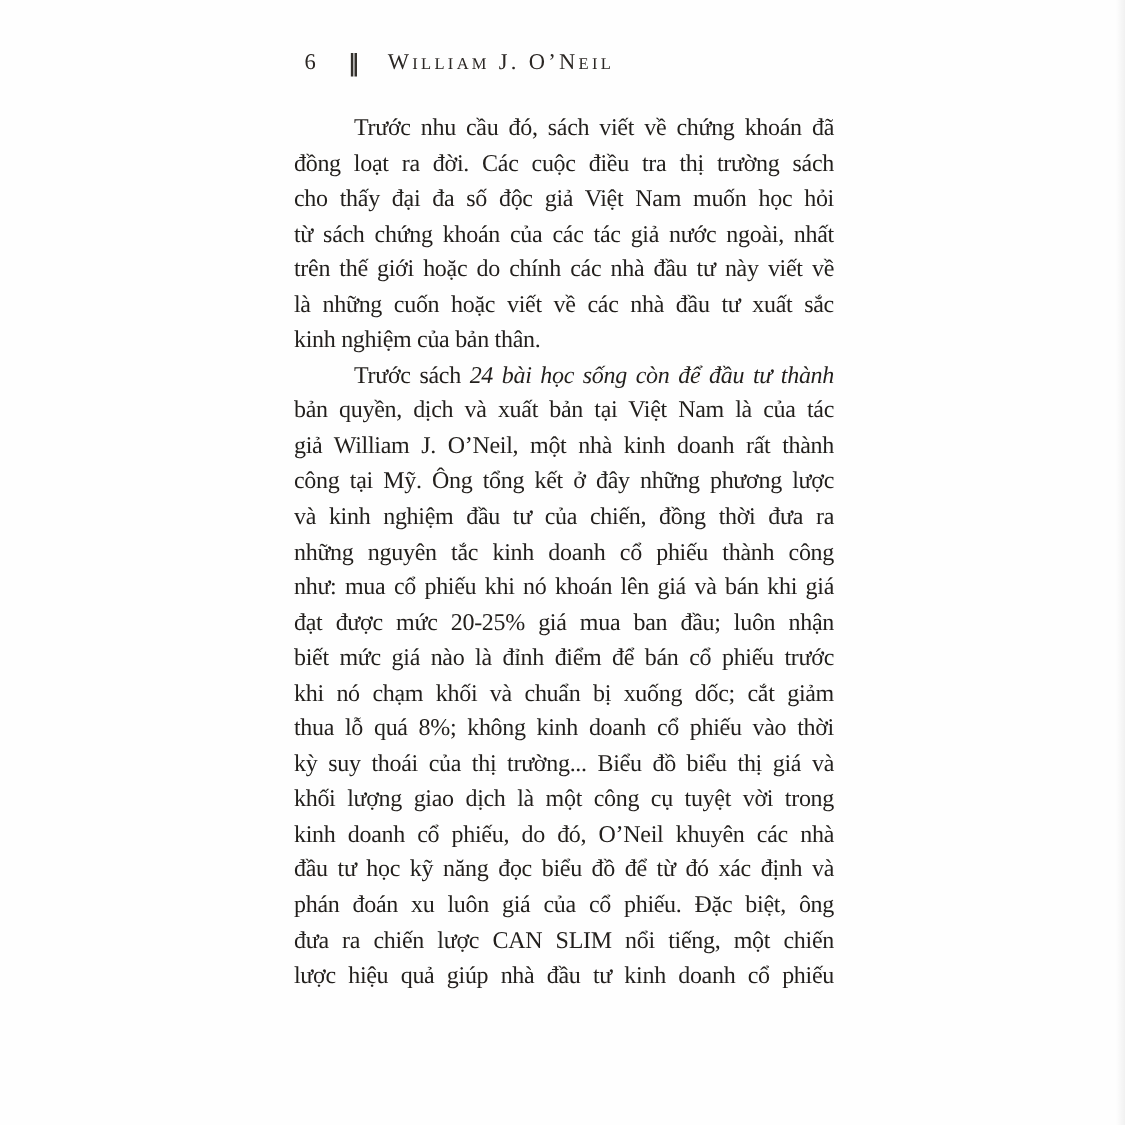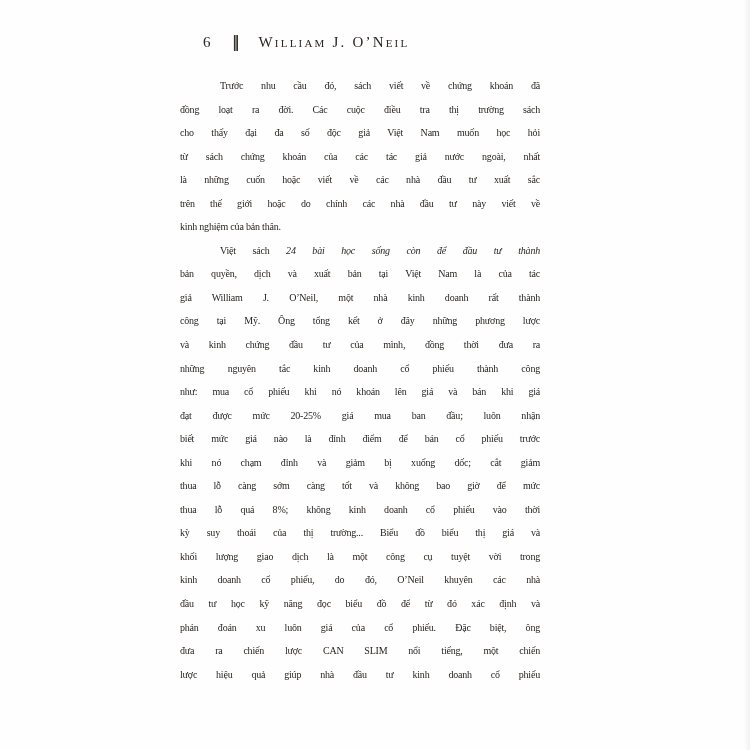--- a/index.html
+++ b/index.html
@@ -40,23 +40,23 @@
     color: #33302c;
   }
   .run-title {
     font-variant: small-caps;
     letter-spacing: 2.2px;
     font-size: 15px;
     font-weight: 500;
   }
   .page-body {
     position: absolute;
-    left: 180px; top: 74px;
+    left: 196px; top: 74px;
     width: 360px;
-    font-size: 10px;
+    font-size: 16px;
     line-height: 23.55px;
     letter-spacing: -0.2px;
     color: #221f1c;
   }
   .para { margin: 0; }
   .line {
     text-align: justify;
     text-align-last: justify;
     white-space: nowrap;
   }
@@ -74,36 +74,35 @@
     <span class="page-num">6</span>
     <span class="sep">‖</span>
     <span class="run-title">William J. O’Neil</span>
   </div>
   <div class="page-body">
       <div class="para">
         <div class="line indent"><span>Trước nhu cầu đó, sách viết về chứng khoán đã</span></div>
         <div class="line"><span>đồng loạt ra đời. Các cuộc điều tra thị trường sách</span></div>
         <div class="line"><span>cho thấy đại đa số độc giả Việt Nam muốn học hỏi</span></div>
         <div class="line"><span>từ sách chứng khoán của các tác giả nước ngoài, nhất</span></div>
+        <div class="line"><span>trên thế giới hoặc do chính các nhà đầu tư này viết về</span></div>
         <div class="line"><span>là những cuốn hoặc viết về các nhà đầu tư xuất sắc</span></div>
-        <div class="line"><span>trên thế giới hoặc do chính các nhà đầu tư này viết về</span></div>
         <div class="line no-just"><span>kinh nghiệm của bản thân.</span></div>
       </div>
       <div class="para">
-        <div class="line indent"><span>Việt sách </span><span class="it">24 bài học sống còn để đầu tư thành</span></div>
+        <div class="line indent"><span>Trước sách </span><span class="it">24 bài học sống còn để đầu tư thành</span></div>
         <div class="line"><span>bản quyền, dịch và xuất bản tại Việt Nam là của tác</span></div>
         <div class="line"><span>giả William J. O’Neil, một nhà kinh doanh rất thành</span></div>
         <div class="line"><span>công tại Mỹ. Ông tổng kết ở đây những phương lược</span></div>
-        <div class="line"><span>và kinh chứng đầu tư của mình, đồng thời đưa ra</span></div>
+        <div class="line"><span>và kinh nghiệm đầu tư của chiến, đồng thời đưa ra</span></div>
         <div class="line"><span>những nguyên tắc kinh doanh cổ phiếu thành công</span></div>
         <div class="line"><span>như: mua cổ phiếu khi nó khoán lên giá và bán khi giá</span></div>
         <div class="line"><span>đạt được mức 20-25% giá mua ban đầu; luôn nhận</span></div>
         <div class="line"><span>biết mức giá nào là đỉnh điểm để bán cổ phiếu trước</span></div>
-        <div class="line"><span>khi nó chạm đỉnh và giảm bị xuống dốc; cắt giảm</span></div>
-        <div class="line"><span>thua lỗ càng sớm càng tốt và không bao giờ để mức</span></div>
+        <div class="line"><span>khi nó chạm khối và chuẩn bị xuống dốc; cắt giảm</span></div>
         <div class="line"><span>thua lỗ quá 8%; không kinh doanh cổ phiếu vào thời</span></div>
         <div class="line"><span>kỳ suy thoái của thị trường... Biểu đồ biểu thị giá và</span></div>
         <div class="line"><span>khối lượng giao dịch là một công cụ tuyệt vời trong</span></div>
         <div class="line"><span>kinh doanh cổ phiếu, do đó, O’Neil khuyên các nhà</span></div>
         <div class="line"><span>đầu tư học kỹ năng đọc biểu đồ để từ đó xác định và</span></div>
         <div class="line"><span>phán đoán xu luôn giá của cổ phiếu. Đặc biệt, ông</span></div>
         <div class="line"><span>đưa ra chiến lược CAN SLIM nổi tiếng, một chiến</span></div>
         <div class="line"><span>lược hiệu quả giúp nhà đầu tư kinh doanh cổ phiếu</span></div>
       </div>
     </div>

